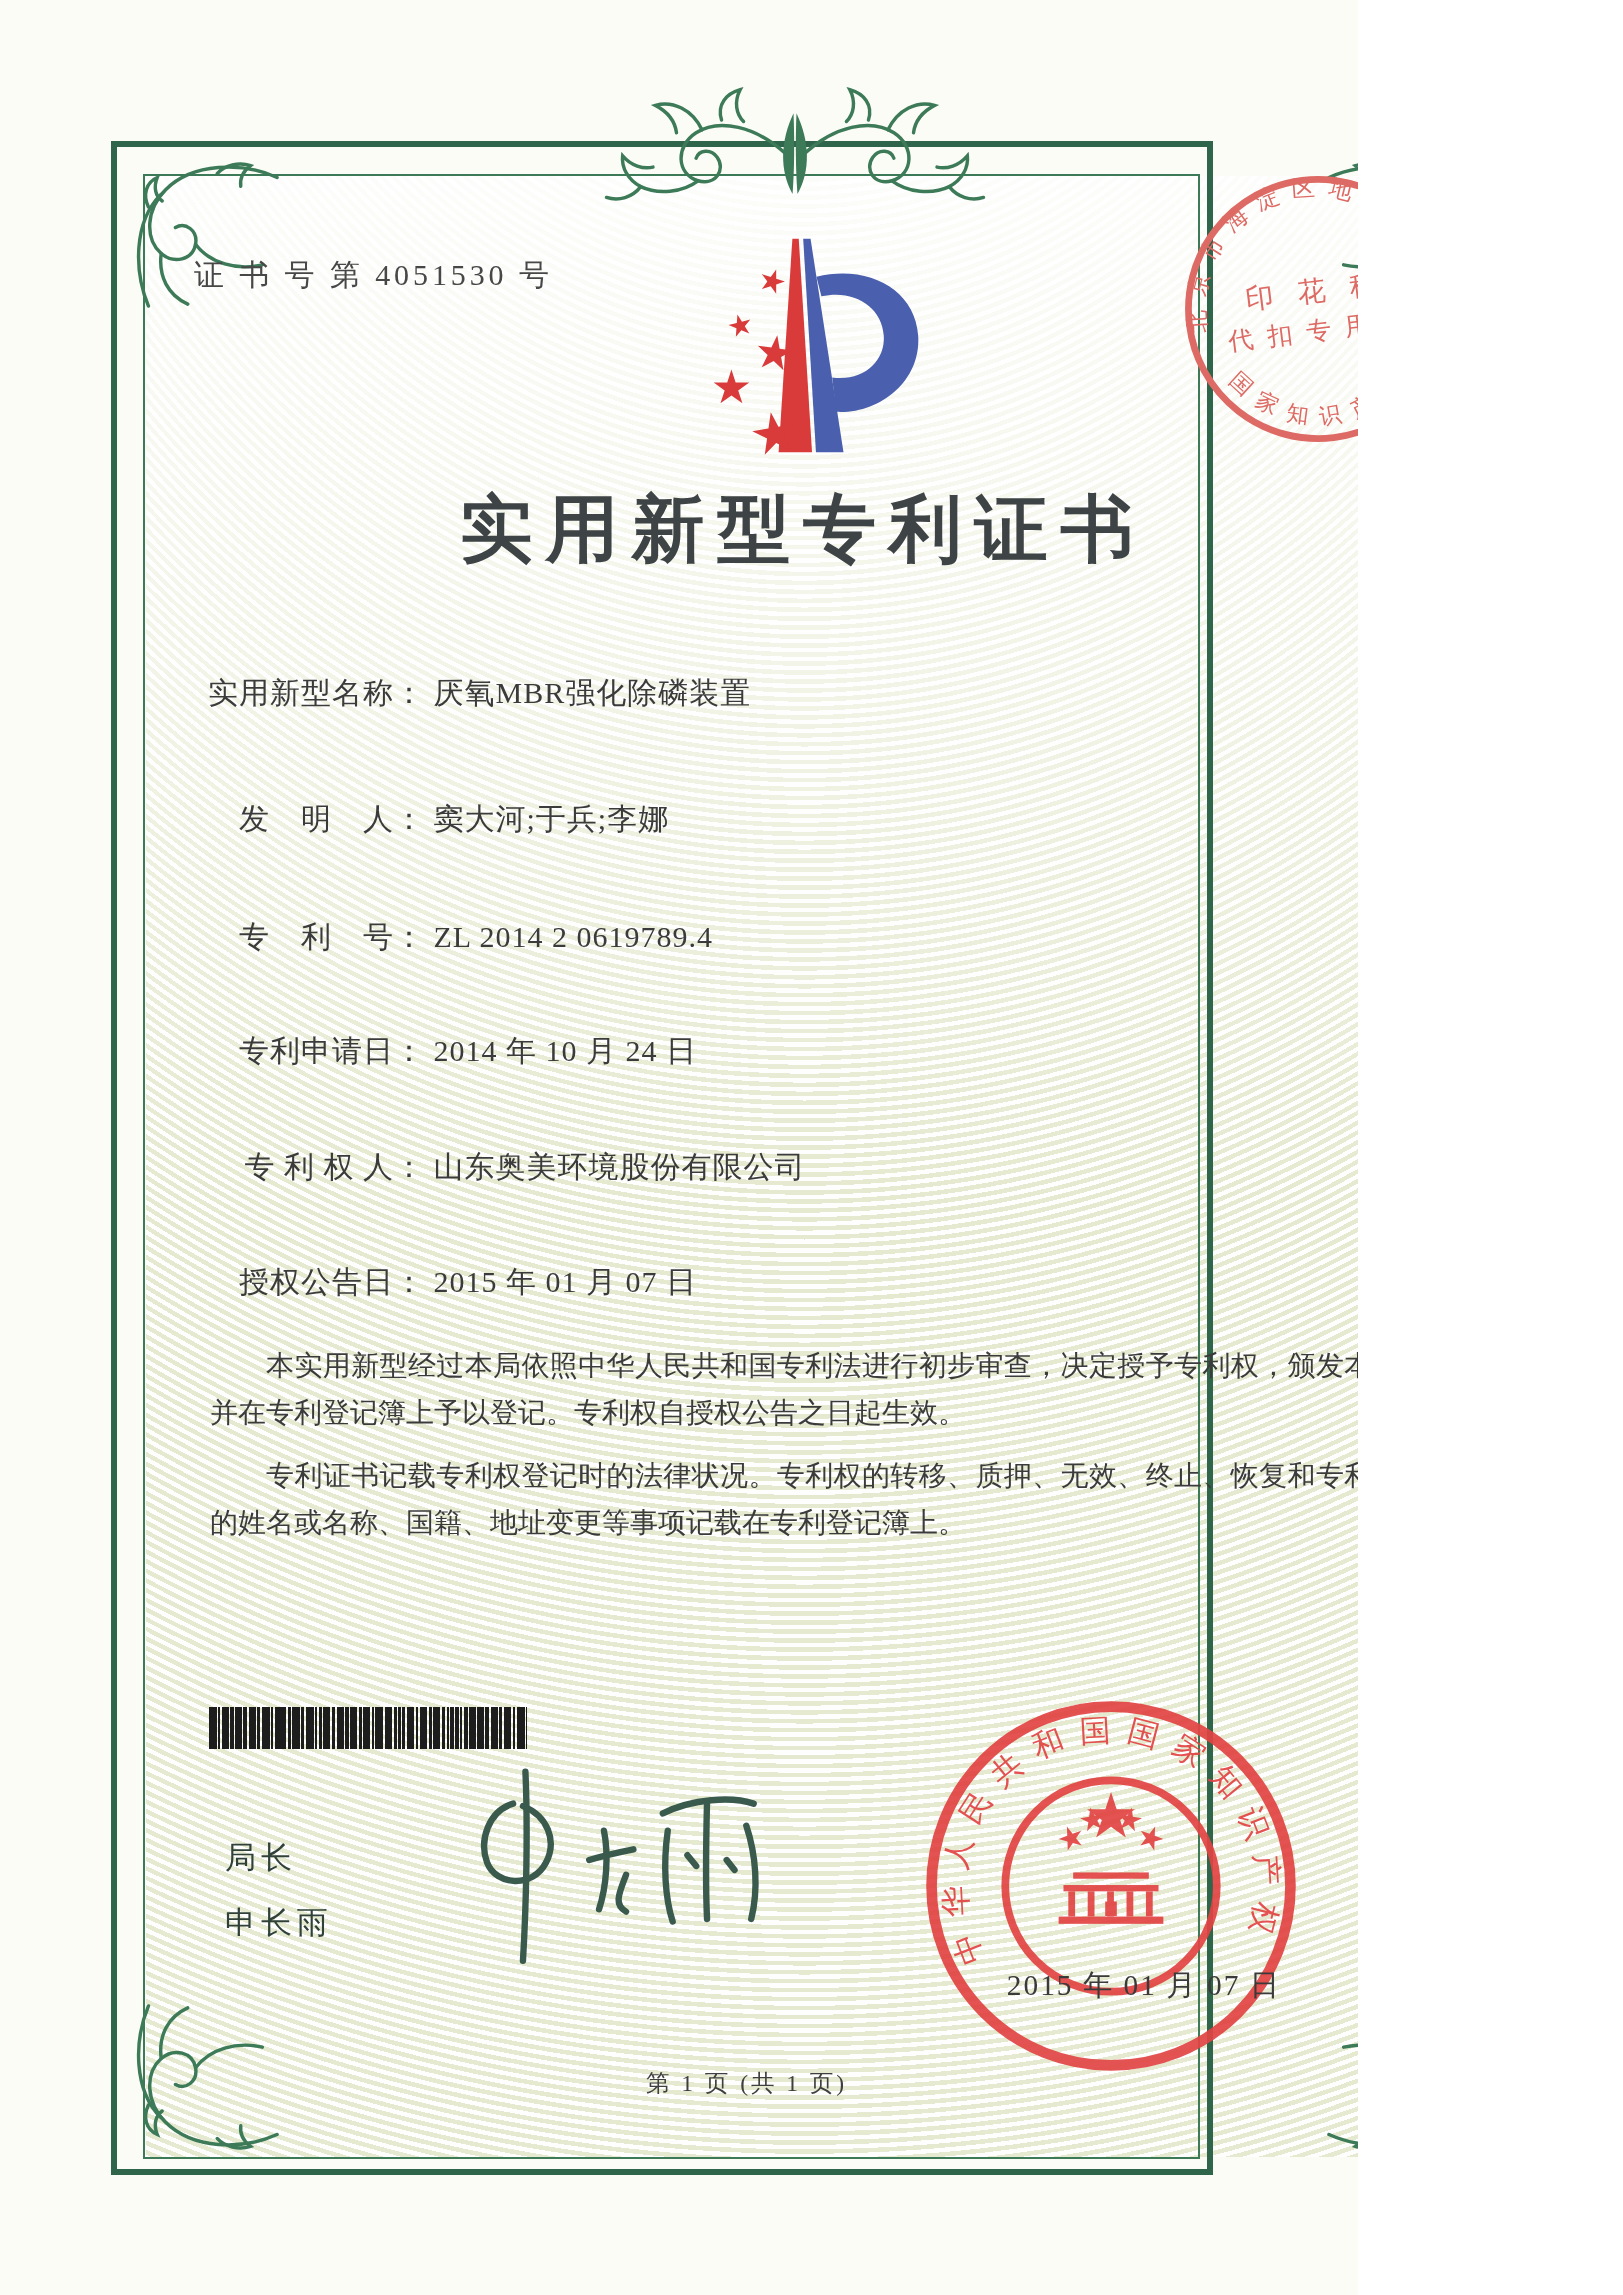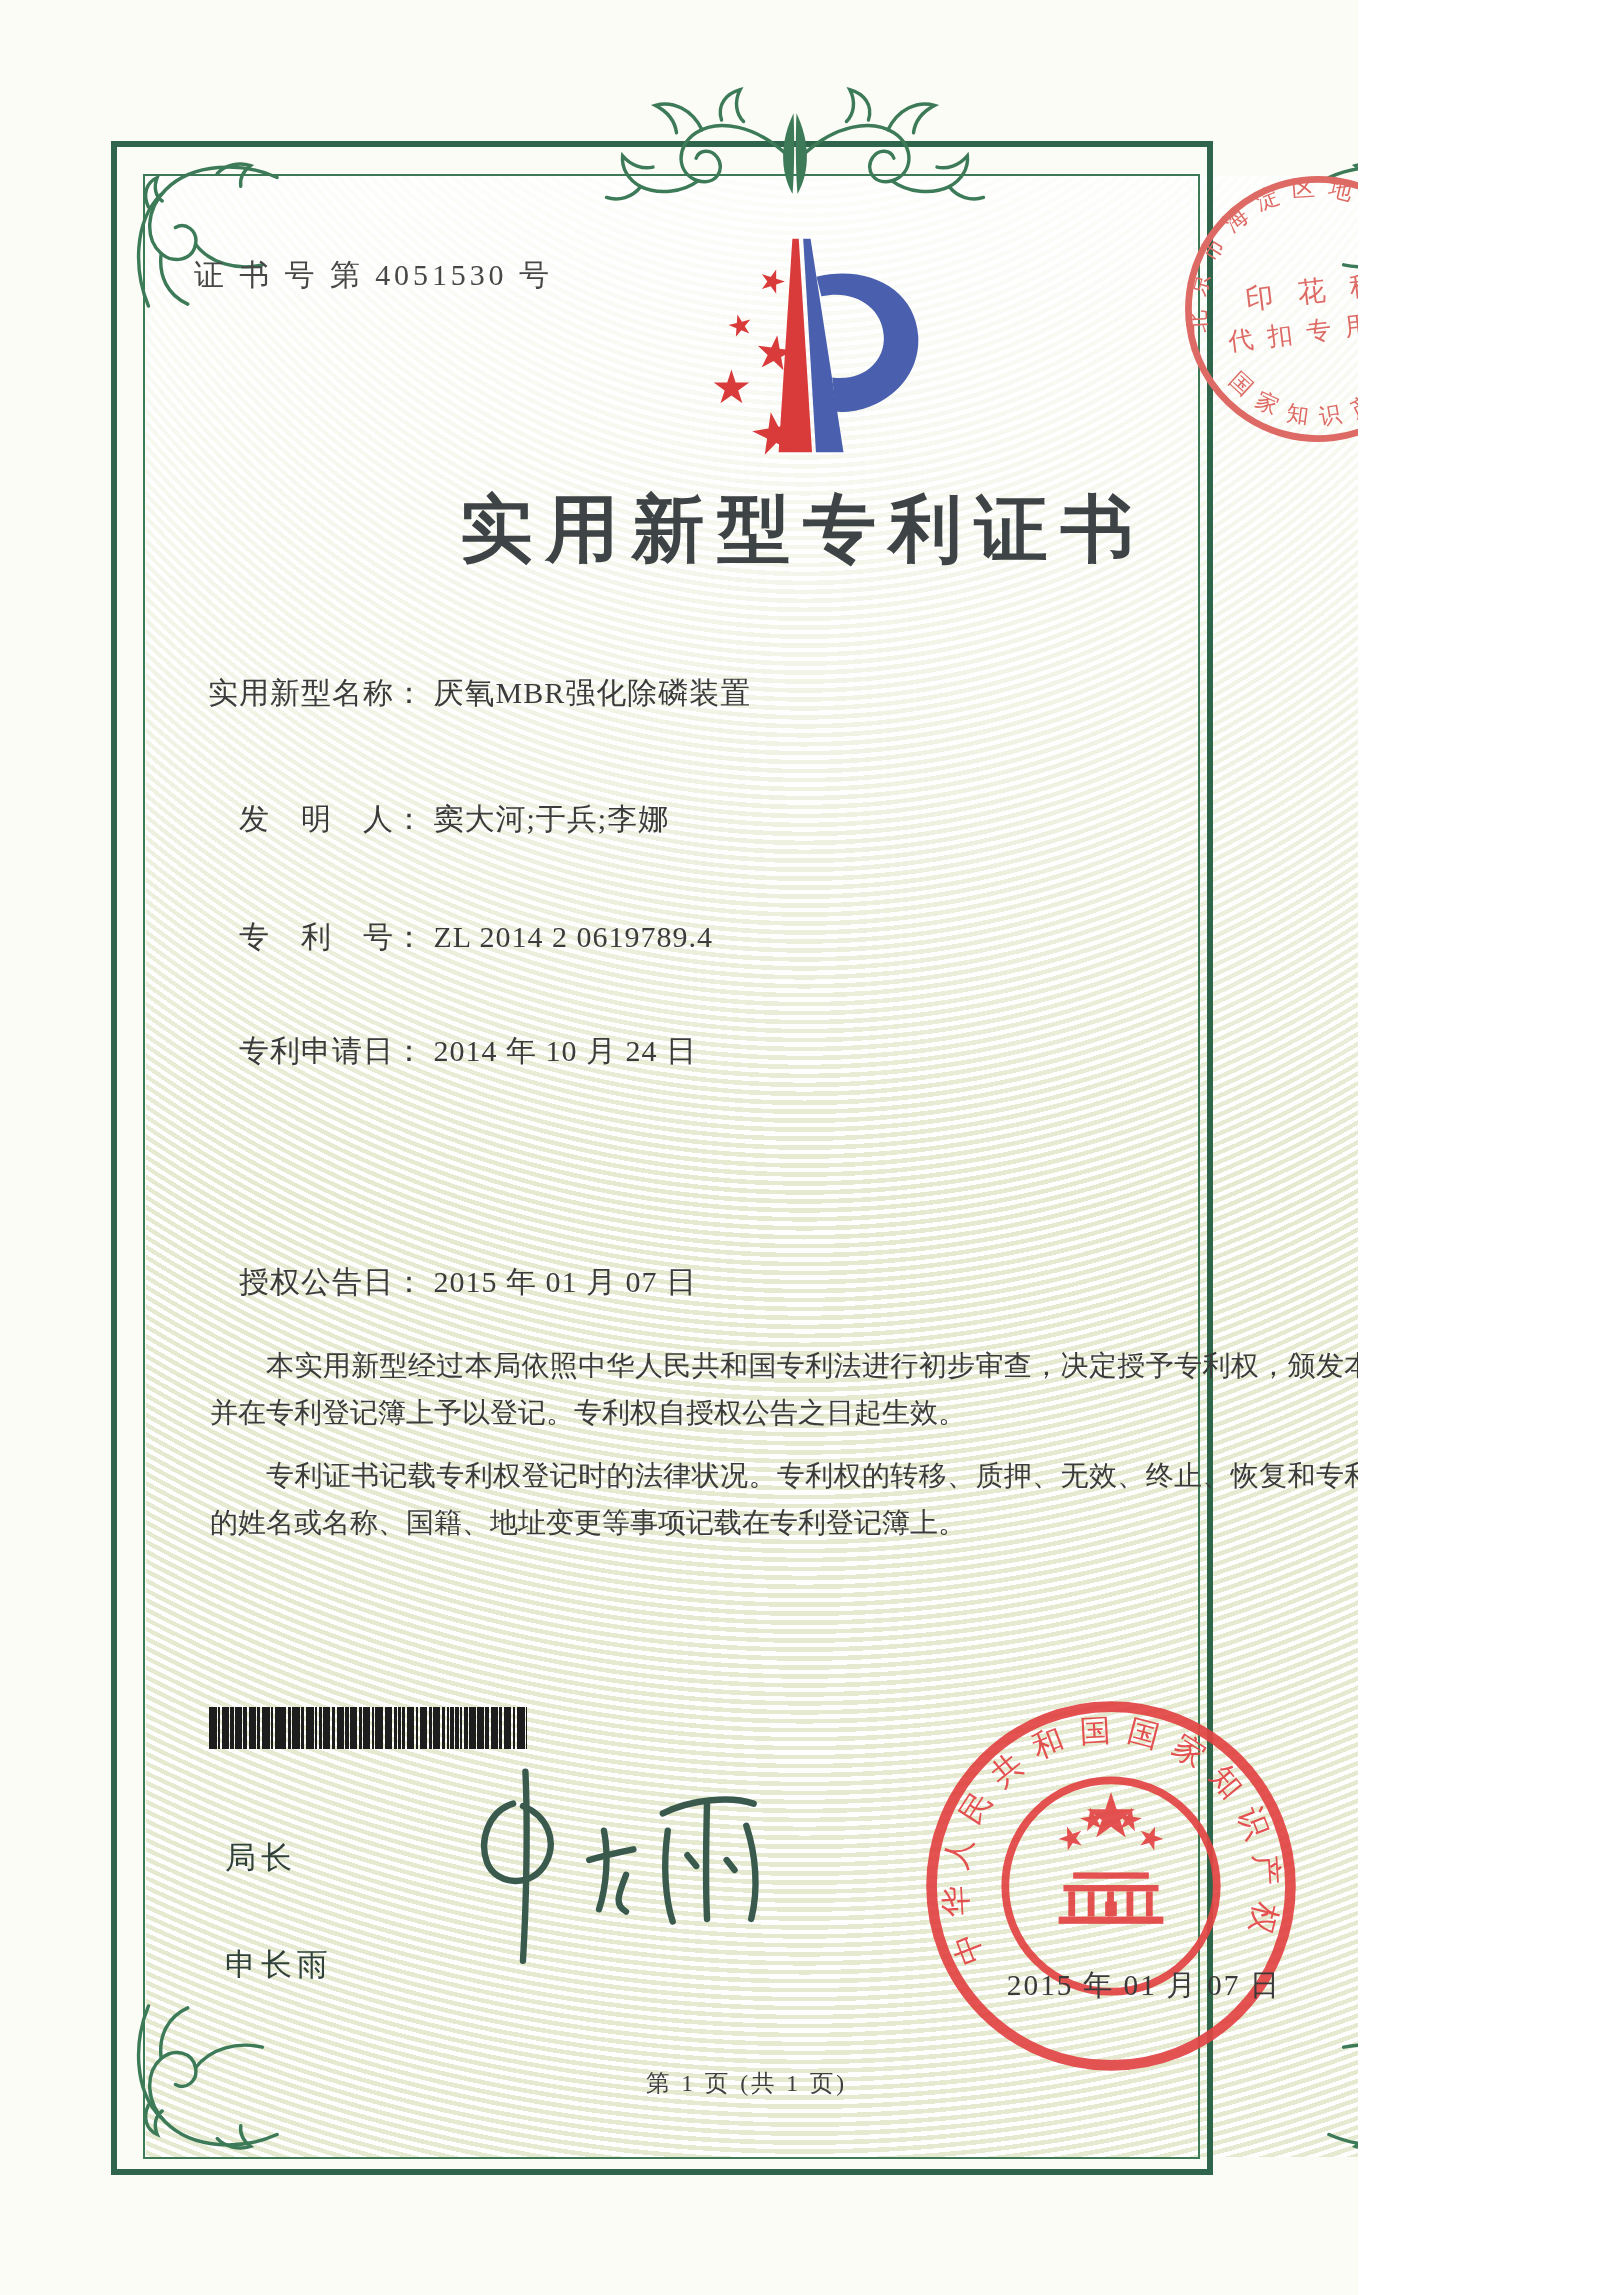--- a/index.html
+++ b/index.html
@@ -30,21 +30,21 @@
   
   .barcode{position:absolute;left:209px;top:1707px;width:318px;height:42px;
         background-image:
           repeating-linear-gradient(90deg,#1d1d1d 0 2.5px,transparent 2.5px 4.4px),
           repeating-linear-gradient(90deg,#1d1d1d 0 1.5px,transparent 1.5px 6.9px),
           repeating-linear-gradient(90deg,#1d1d1d 0 3.9px,transparent 3.9px 14.2px);}
   
   .dir-title{position:absolute;left:225px;top:1837px;font-size:31px;letter-spacing:4.9px;
         font-family:Liberation Sans, sans-serif;color:#30413a;text-align:right;}
   .dir-name{position:absolute;left:225px;top:1902px;font-size:31px;letter-spacing:4.9px;
-        font-family:"Liberation Sans","DejaVu Sans",sans-serif;color:#30413a;margin-top:42px;}
+        font-family:"Liberation Sans","DejaVu Sans",sans-serif;color:#30413a;}
   .sig{position:absolute;left:432px;top:1757px;}
   
   .seal{position:absolute;left:917px;top:1692px;}
   .seal-date{position:absolute;left:987px;top:1966px;width:314px;text-align:center;
         font-size:29.4px;letter-spacing:2px;color:#3a3a3a;z-index:5;}
   .stamp{position:absolute;left:1173px;top:164px;}
   .logo{position:absolute;left:696px;top:230px;}
   .footer{position:absolute;left:550px;top:2067px;width:393px;text-align:center;
         font-size:23.6px;letter-spacing:2.9px;color:#3f3f3f;}
   
@@ -169,20 +169,24 @@
     <span class="lab">发　明　人：</span>
     <span class="val">窦大河;于兵;李娜</span>
   </div>
   <div class="field f3">
     <span class="lab">专　利　号：</span>
     <span class="val">ZL 2014 2 0619789.4</span>
   </div>
   <div class="field f4">
     <span class="lab">专利申请日：</span>
     <span class="val">2014 年 10 月 24 日</span>
+  </div>
+  <div class="field f5">
+    <span class="lab">专 利 权 人：</span>
+    <span class="val">山东奥美环境股份有限公司</span>
   </div>
   <div class="field f6">
     <span class="lab">授权公告日：</span>
     <span class="val">2015 年 01 月 07 日</span>
   </div>
 
   <div class="paras">
     <p>本实用新型经过本局依照中华人民共和国专利法进行初步审查，决定授予专利权，颁发本证书并在专利登记簿上予以登记。专利权自授权公告之日起生效。</p>
     <p>专利证书记载专利权登记时的法律状况。专利权的转移、质押、无效、终止、恢复和专利权人的姓名或名称、国籍、地址变更等事项记载在专利登记簿上。</p>
   </div>

